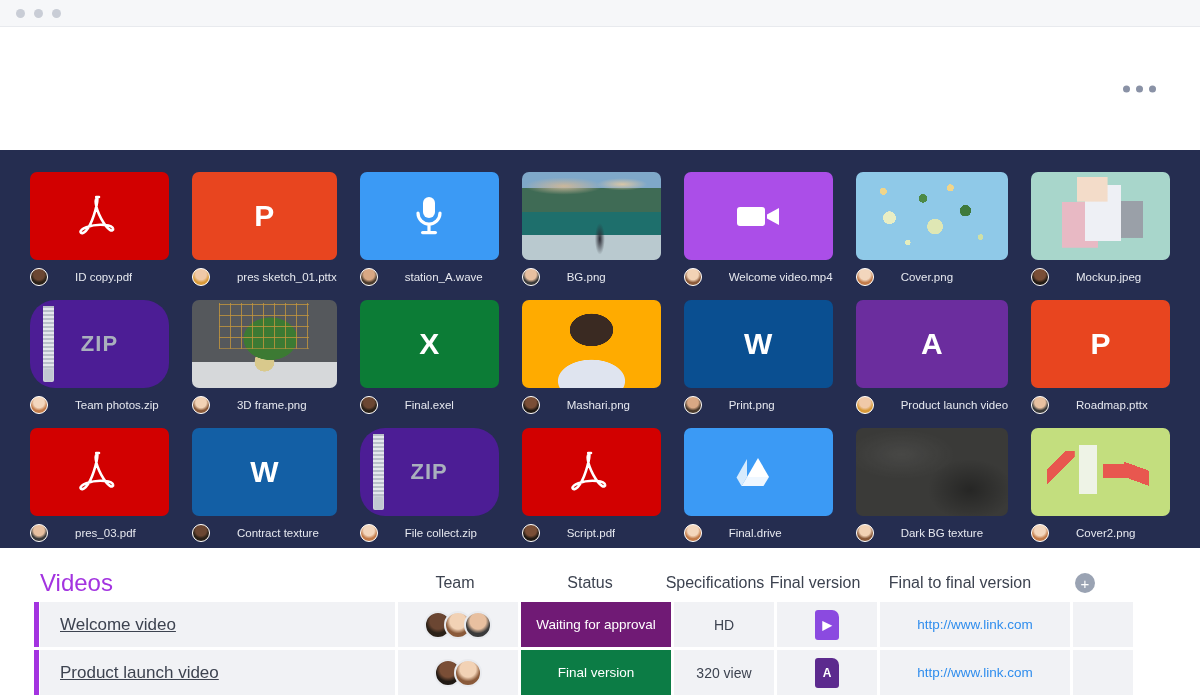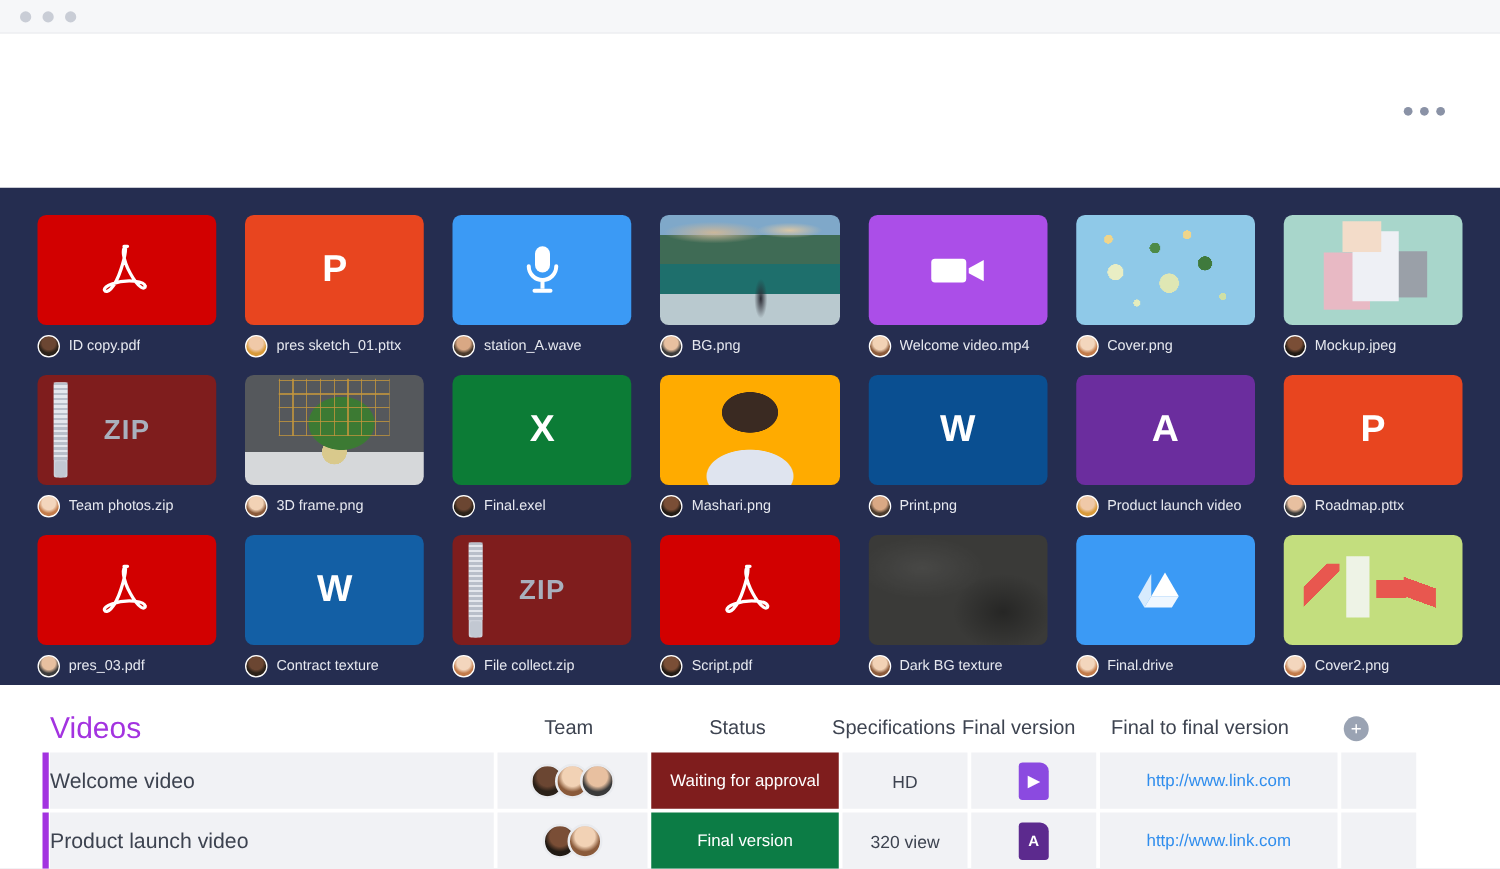--- a/index.html
+++ b/index.html
@@ -69,25 +69,25 @@
     margin-top: 8px;
   }
   .avatar {
     width: 18px; height: 18px; border-radius: 50%;
     border: 1.5px solid #fff;
     flex: none;
     background-size: cover;
   }
   .asset-name {
     color: #e6e8ef; font-size: 11.5px;
-    white-space: nowrap; overflow: hidden; text-overflow: ellipsis;
-  }
-
-  
-  .zip { background: #7f1d1d; }
+    white-space: nowrap; overflow: hidden; text-overflow: ellipsis; margin-left: 20px;
+  }
+
+  
+  .zip { background: #4c1d95; border-radius: 25px; }
   .zip .zip-label { color: #a9b0bd; font-size: 22px; font-weight: bold; letter-spacing: 1px; }
   .zipper {
     position: absolute; left: 13px; top: 6px; bottom: 6px; width: 11px;
     background: linear-gradient(#cdd2db,#cdd2db);
     border-radius: 2px;
   }
   .zipper::before {
     content: ""; position: absolute; left: 0; right: 0; top: 0; bottom: 14px;
     background: repeating-linear-gradient(to bottom, #b9bfca 0 2px, #e4e7ed 2px 4px);
   }
@@ -180,21 +180,21 @@
     display: flex; align-items: center; justify-content: center;
     font-size: 15px; line-height: 1; margin: 0 auto; cursor: pointer;
   }
   .trow {
     display: grid;
     grid-template-columns: 355px 120px 150px 100px 100px 190px 60px;
     gap: 3px;
     height: 45px; margin-bottom: 3px;
   }
   .cell { background: #f1f2f5; display: flex; align-items: center; justify-content: center; font-size: 14px; color: #3d4350; }
-  .cell-name { justify-content: flex-start; font-size: 17px; position: relative; }
+  .cell-name { justify-content: flex-start; padding-left: 20px; font-size: 17px; position: relative; text-decoration: underline; }
   .cell-name::before {
     content:""; position:absolute; left:-6px; top:0; bottom:0; width: 5px; background: #a333e0;
   }
   .badge { color:#fff; font-size: 13.5px; display:flex; align-items:center; justify-content:center; width:100%; height:100%; }
   .team { display: flex; justify-content: center; align-items: center; }
   .team .avatar { width: 28px; height: 28px; border: 2px solid #e9ebef; margin-left: -8px; }
   .team .avatar:first-child { margin-left: 0; }
   .link { color: #2f8ded; font-size: 13.5px; cursor: pointer; }
   .filetag {
     width: 24px; height: 30px; border-radius: 3px 7px 3px 3px;
@@ -392,37 +392,37 @@
           <svg width="44" height="46" viewBox="0 0 44 46">
     <path d="M22 4c-3 0-3.6 3-3.2 6.4.5 4.2 2.6 10.2 5.5 15.4 2.7 4.9 6 9.3 8.6 11 2 1.3 3.6.4 3.2-1.2-.4-1.8-3.4-3.1-8.3-3.6-5.6-.6-13 .3-18.4 2.2C5.5 35.6 3 37.6 3.6 39.2c.6 1.6 3 1.2 5.1-1.1 2.8-3 6-9.2 8.2-16C19 15.6 20.4 8.6 20.4 6c0-1.3-.1-2-1.2-2z" fill="none" stroke="#ffffff" stroke-width="2.6" stroke-linejoin="round"></path>
   </svg>
         </div>
         <div class="asset-meta">
           <span class="avatar f6"></span>
      <span class="asset-name">Script.pdf</span>
         </div>
       </div>
       <div class="asset">
-        <div class="thumb ph-dark"></div>
-        <div class="asset-meta">
-          <span class="avatar f5"></span>
-     <span class="asset-name">Dark BG texture</span>
-        </div>
-      </div>
-      <div class="asset">
         <div class="thumb" style="background: rgb(59, 154, 245);">
           <svg width="44" height="40" viewBox="0 0 44 40">
     <path d="M22 6 L33 25 H11 Z" fill="#fff"></path>
     <path d="M11 25 H33 L27.5 34 H5.5 Z" fill="#fff" opacity="0.92"></path>
     <path d="M11 25 L5.5 34 L0.5 25.5 L11 7 Z" fill="#fff" opacity="0.8"></path>
   </svg>
         </div>
         <div class="asset-meta">
           <span class="avatar f7"></span>
      <span class="asset-name">Final.drive</span>
+        </div>
+      </div>
+      <div class="asset">
+        <div class="thumb ph-dark"></div>
+        <div class="asset-meta">
+          <span class="avatar f5"></span>
+     <span class="asset-name">Dark BG texture</span>
         </div>
       </div>
       <div class="asset">
         <div class="thumb ph-cover2"></div>
         <div class="asset-meta">
           <span class="avatar f7"></span>
      <span class="asset-name">Cover2.png</span>
         </div>
       </div>
     </div>
@@ -441,21 +441,21 @@
     </div>
   </div>
   <div id="table-body">
       <div class="trow">
     <div class="cell cell-name">Welcome video</div>
     <div class="cell team">
           <span class="avatar f1"></span>
           <span class="avatar f5"></span>
           <span class="avatar f4"></span>
         </div>
-    <div class="cell" style="background:#7f1d1d">
+    <div class="cell" style="background:#701a75">
       <span class="badge">Waiting for approval</span>
     </div>
     <div class="cell">HD</div>
     <div class="cell">
       <span class="filetag" style="background:#8b4ae0">▶</span>
     </div>
     <div class="cell">
       <a class="link">http://www.link.com</a>
     </div>
     <div class="cell"></div>

